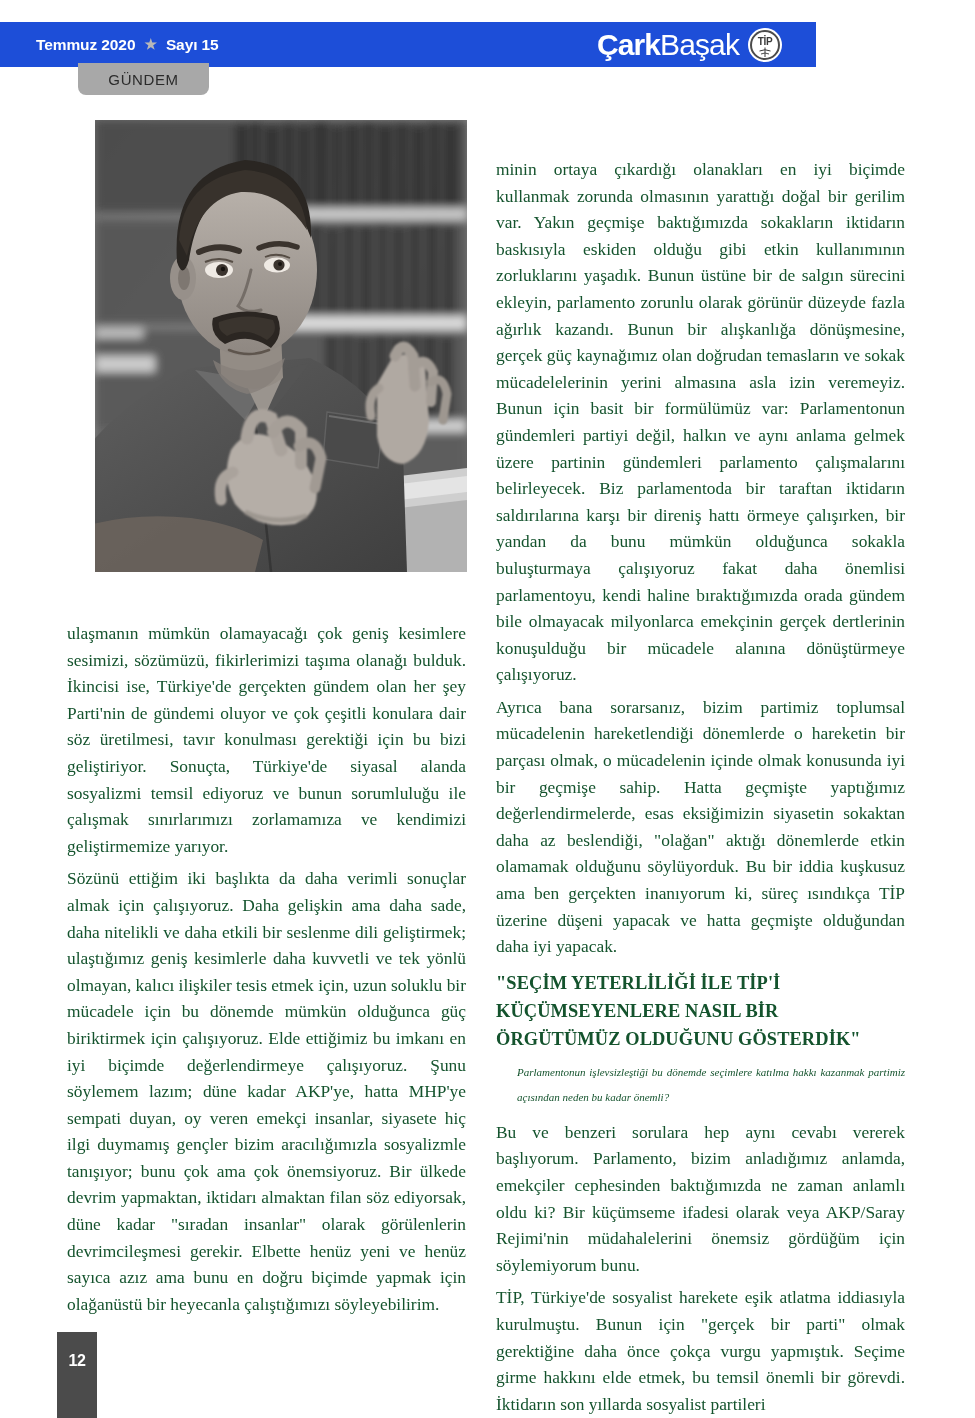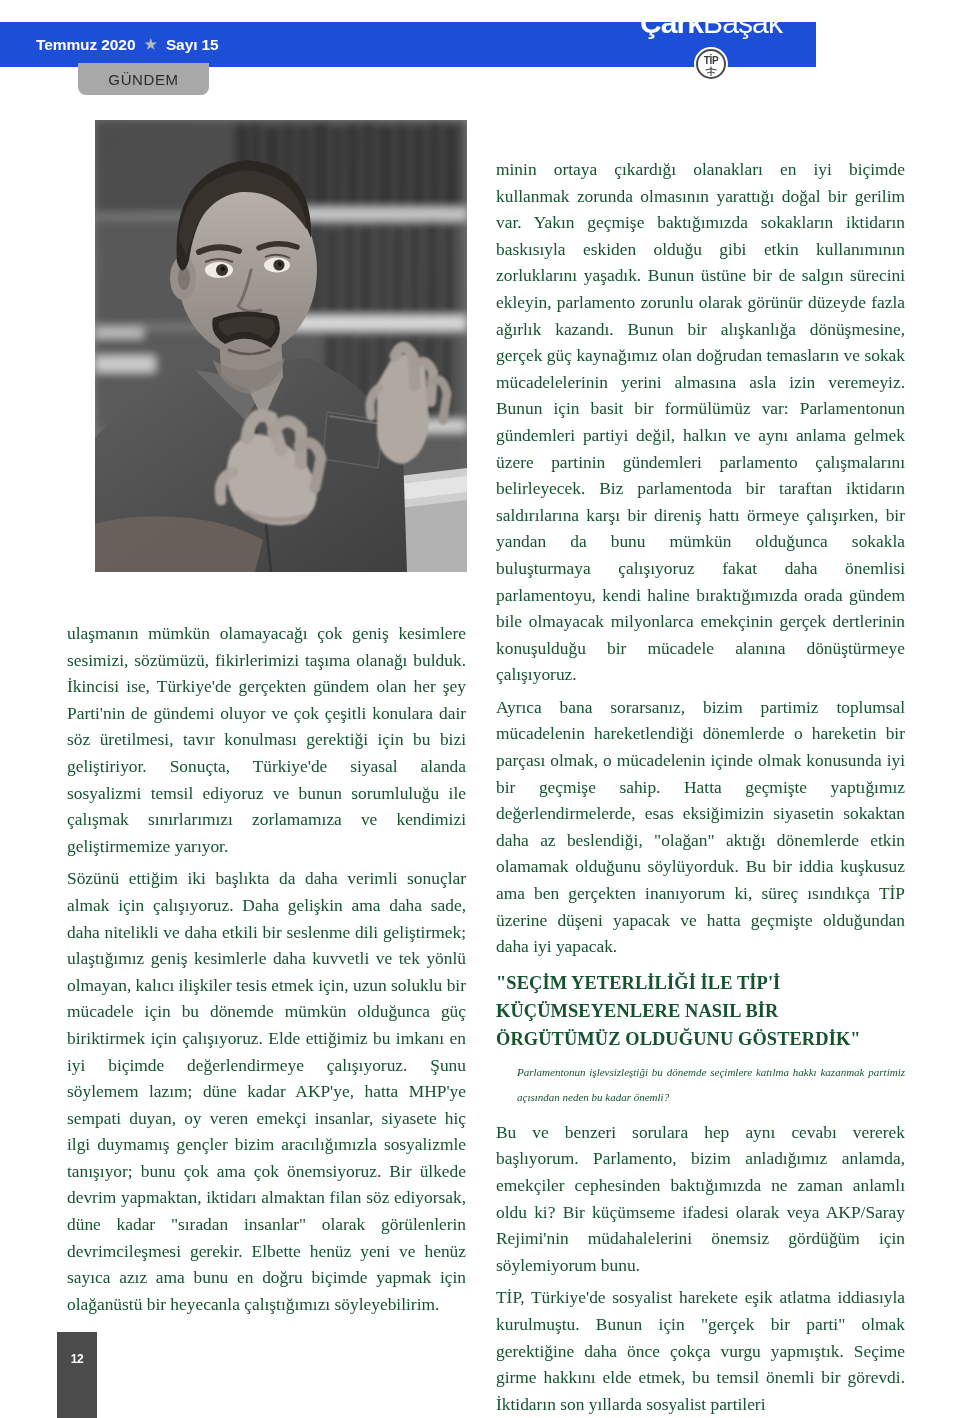--- a/index.html
+++ b/index.html
@@ -40,21 +40,20 @@
     color:#b8b8b8;
     font-size:14px;
     line-height:1;
     position:relative;
     top:-1px;
   }
   .masthead {
     display:flex;
     align-items:center;
     gap:9px;
-    flex-direction:column;
   }
   .masthead-text {
     font-family:"Liberation Sans", sans-serif;
     font-size:30px;
     line-height:1;
     color:#ffffff;
     letter-spacing:-0.9px;
     white-space:nowrap;
   }
   .masthead-text .bold-part { font-weight:bold; }
@@ -171,21 +170,21 @@
     width:40px; height:86px;
     background:#4b4b4b;
     display:flex;
     align-items:flex-start;
     justify-content:center;
     padding-top:20px;
   }
   .footer-block span {
     font-family:"Liberation Sans", sans-serif;
     font-weight:bold;
-    font-size:12px;
+    font-size:16px;
     color:#ffffff;
     letter-spacing:-0.3px;
   }
 </style>
 </head>
 <body>
 
 <div class="page">
 
   <div class="header-bar">

